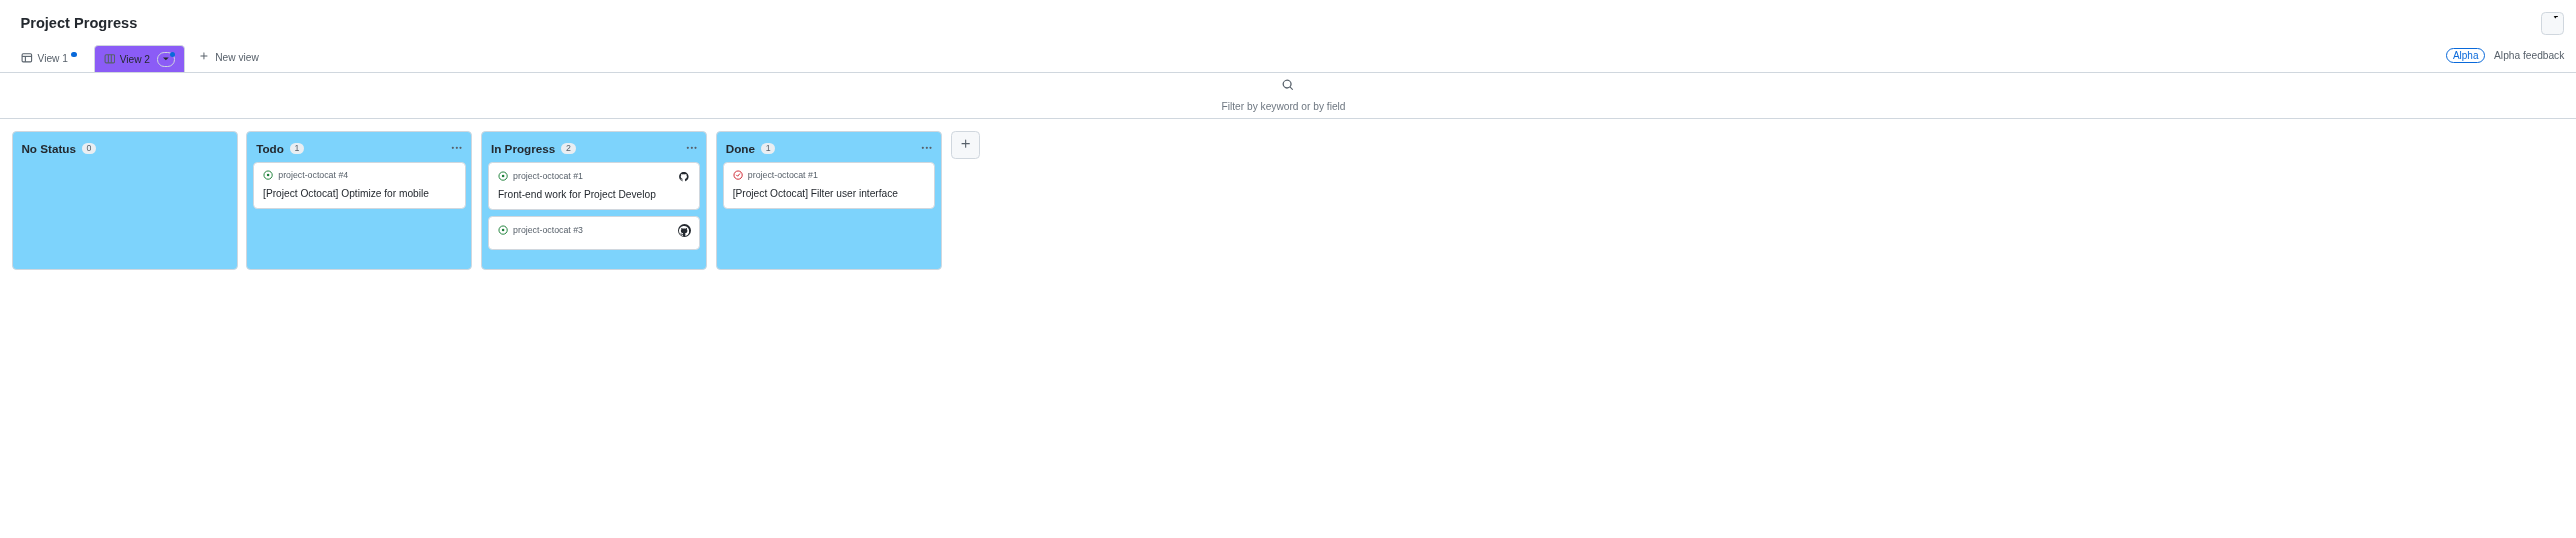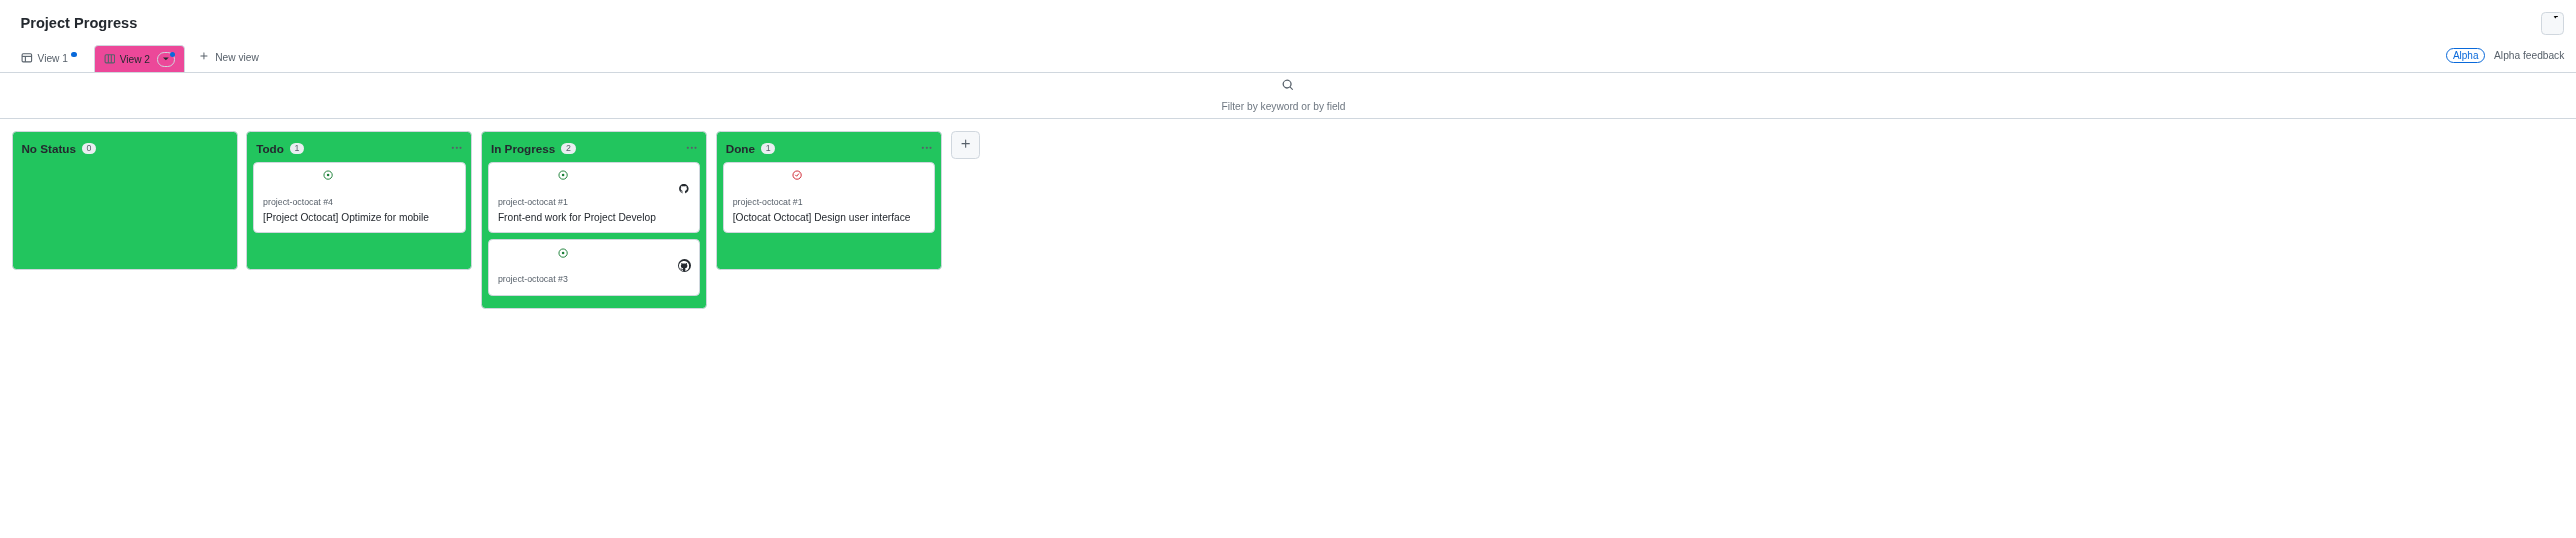--- a/index.html
+++ b/index.html
@@ -54,21 +54,21 @@
       border-bottom: none;
       border-radius: 4.4px 4.4px 0 0;
       color: #57606a;
       cursor: pointer;
       font-size: 10.2px;
       position: relative;
       margin-bottom: -0.7px;
     }
     .tab.active {
       border-color: #d0d7de;
-      background: #ec4899;
+      background: #8b5cf6;
       color: #24292f;
     }
     .tab .icon {
       color: #57606a;
     }
     .dot-badge {
       width: 5.8px;
       height: 5.8px;
       background: #0969da;
       border-radius: 50%;
@@ -145,21 +145,21 @@
     .board {
       display: flex;
       gap: 8.8px;
       padding: 11.7px;
       align-items: flex-start;
       overflow-x: auto;
     }
     .column {
       width: 226px;
       flex: 0 0 226px;
-      background: #22c55e;
+      background: #7dd3fc;
       border: 0.7px solid #d0d7de;
       border-radius: 4.4px;
       padding: 5.8px;
       min-height: 139px;
     }
     .col-header {
       display: flex;
       align-items: center;
       justify-content: space-between;
       padding: 4.4px 2.9px 7.3px 2.9px;
@@ -199,25 +199,24 @@
       cursor: pointer;
     }
     .card-top {
       display: flex;
       align-items: center;
       justify-content: space-between;
       margin-bottom: 4.4px;
     }
     .card-ref {
       display: flex;
-      align-items: flex-end;
-      gap: 14px;
+      align-items: flex-start;
+      gap: 5px;
       color: #57606a;
       font-size: 8.8px;
-      flex-direction: column;
     }
     .card-title {
       color: #24292f;
       font-size: 10.2px;
       line-height: 1.4;
     }
     .avatar {
       width: 13px;
       height: 13px;
       border-radius: 50%;
@@ -421,21 +420,21 @@
         <div class="card-ref">
           <span class="icon-closed-issue">
             <svg width="10.2" height="10.2" viewBox="0 0 16 16" fill="none" stroke="currentColor" stroke-width="1.5">
                 <circle cx="8" cy="8" r="6.5"></circle>
                 <path d="M5.5 8l1.8 1.8L10.5 6" stroke-linecap="round" stroke-linejoin="round"></path>
               </svg>
           </span>
           <span>project-octocat #1</span>
         </div>
       </div>
-      <div class="card-title">[Octocat Octocat] Design user interface</div>
+      <div class="card-title">[Project Octocat] Filter user interface</div>
     </div>
   </div>
 
   <div class="add-col">
     <span style="color:#57606a;">
       <svg width="11.7" height="11.7" viewBox="0 0 16 16" fill="currentColor">
           <path d="M7.75 2a.75.75 0 0 1 .75.75V7h4.25a.75.75 0 0 1 0 1.5H8.5v4.25a.75.75 0 0 1-1.5 0V8.5H2.75a.75.75 0 0 1 0-1.5H7V2.75A.75.75 0 0 1 7.75 2Z"></path>
         </svg>
     </span>
   </div>

